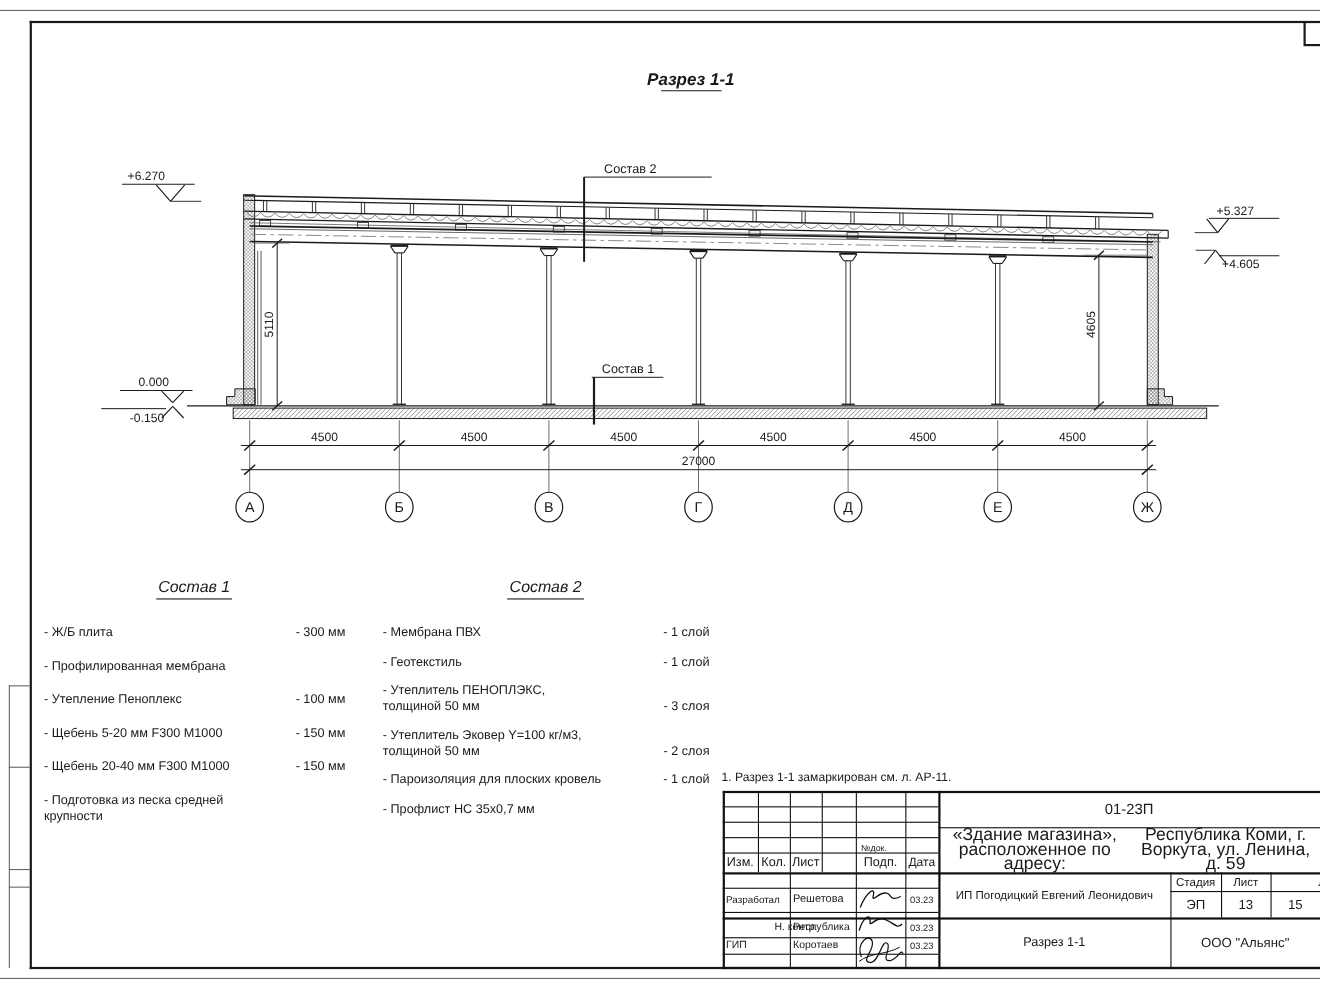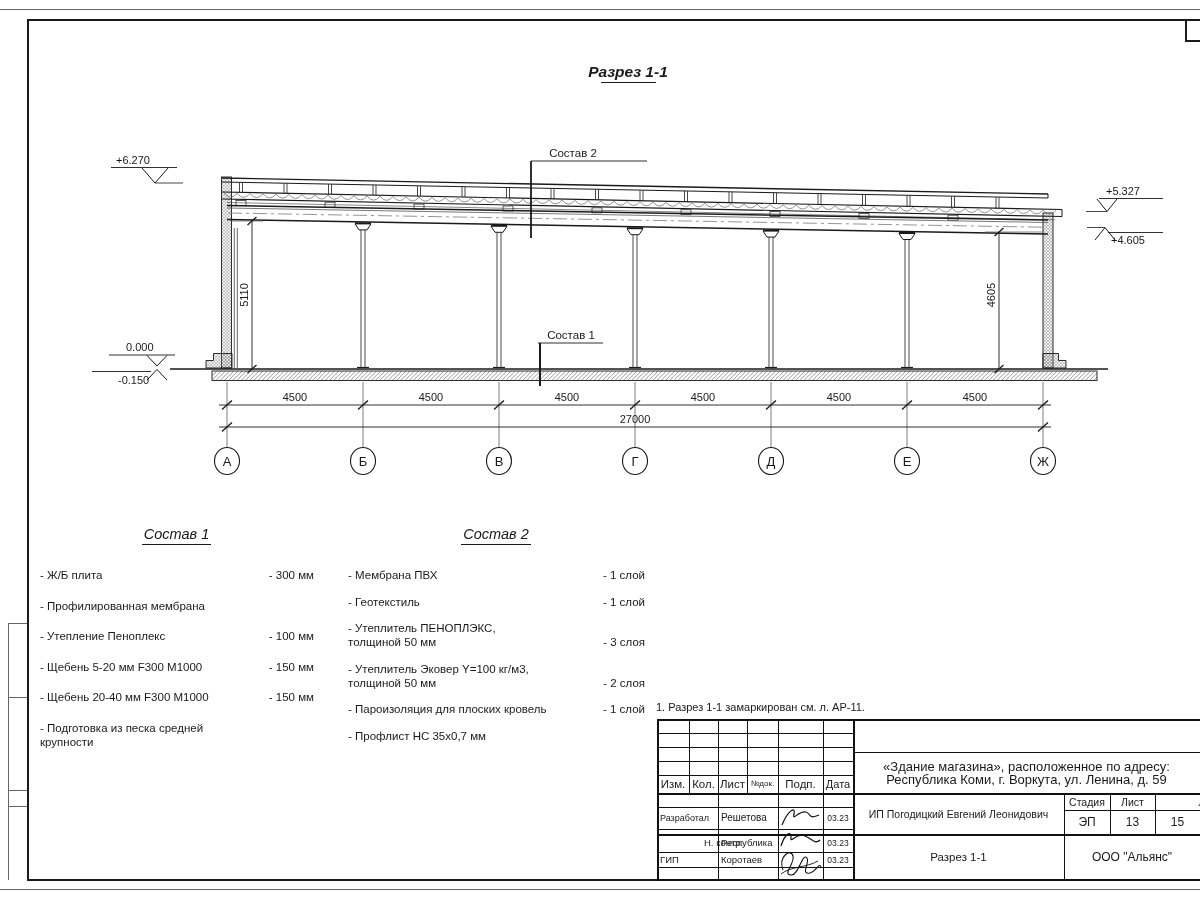--- a/index.html
+++ b/index.html
@@ -320,21 +320,21 @@
   <div class="vl" style="left:121px;top:0;width:1px;height:162px;"></div>
   <div class="vl" style="left:166px;top:0;width:1px;height:162px;"></div>
   <div class="vl" style="left:196px;top:0;width:2px;height:162px;"></div>
   <div class="vl" style="left:407px;top:74px;width:1px;height:88px;"></div>
   <div class="vl" style="left:453px;top:74px;width:1px;height:41px;"></div>
   <div class="vl" style="left:498px;top:74px;width:1px;height:41px;"></div>
 
   <div class="tb-cell" style="left:0;top:56px;width:32px;height:18px;font-size:11.5px;">Изм.</div>
   <div class="tb-cell" style="left:32px;top:56px;width:29px;height:18px;font-size:11.5px;">Кол.</div>
   <div class="tb-cell" style="left:61px;top:56px;width:29px;height:18px;font-size:11.5px;">Лист</div>
-  <div class="tb-cell" style="left:90px;top:56px;width:31px;height:18px;font-size:8px;">№док.</div>
+  <div class="tb-cell" style="left:90px;top:44px;width:31px;height:18px;font-size:8px;padding-left:32px;">№док.</div>
   <div class="tb-cell" style="left:121px;top:56px;width:45px;height:18px;font-size:11.5px;">Подп.</div>
   <div class="tb-cell" style="left:166px;top:56px;width:30px;height:18px;font-size:11px;">Дата</div>
 
   <div class="tb-cell tb-left" style="left:3px;top:88px;width:58px;height:22px;font-size:9px;">Разработал</div>
   <div class="tb-cell tb-left" style="left:64px;top:88px;width:56px;height:22px;font-size:10px;">Решетова</div>
   <div class="tb-cell" style="left:166px;top:88px;width:30px;height:22px;font-size:8.5px;">03.23</div>
   <div class="tb-cell tb-left" style="left:3px;top:115px;width:58px;height:18px;font-size:9.5px;margin-left:44px;">Н. контр.</div>
   <div class="tb-cell tb-left" style="left:64px;top:115px;width:56px;height:18px;font-size:9.5px;">Республика</div>
   <div class="tb-cell" style="left:166px;top:115px;width:30px;height:18px;font-size:8.5px;">03.23</div>
   <div class="tb-cell tb-left" style="left:3px;top:133px;width:58px;height:15px;font-size:9.5px;">ГИП</div>
@@ -345,21 +345,22 @@
     <path d="M3,20 C9,5 17,1 15,9 C13,17 20,5 27,7 C32,8 29,15 40,10" stroke="#111" stroke-width="1.2" fill="none"></path>
   </svg>
   <svg class="sig" style="left:122px;top:109px;" width="43" height="25" viewBox="0 0 43 25">
     <path d="M2,18 C6,5 13,2 12,10 C11,16 18,4 26,8 C34,11 36,17 41,12" stroke="#111" stroke-width="1.2" fill="none"></path>
   </svg>
   <svg class="sig" style="left:119px;top:127px;" width="47" height="33" viewBox="0 0 47 33">
     <path d="M7,24 C2,10 15,2 17,10 C19,18 6,28 15,29 C23,30 26,6 31,12 C34,17 24,29 34,27 C41,25 43,16 45,21" stroke="#111" stroke-width="1.1" fill="none"></path>
     <path d="M5,28 C15,20 30,22 42,15" stroke="#111" stroke-width="0.9" fill="none"></path>
   </svg>
 
-  <div class="tb-cell" style="left:196px;top:33px;width:347px;height:41px;font-size:13px;flex-direction:column;line-height:13px;">
+  <div class="tb-cell" style="left:196px;top:0;width:347px;height:33px;font-size:13.5px;">01-23П</div>
+  <div class="tb-cell" style="left:196px;top:33px;width:347px;height:41px;font-size:16px;line-height:13px;">
     <div>«Здание магазина», расположенное по адресу:</div>
     <div>Республика Коми, г. Воркута, ул. Ленина, д. 59</div>
   </div>
   <div class="tb-cell" style="left:196px;top:74px;width:211px;height:41px;font-size:10.5px;">ИП Погодицкий Евгений Леонидович</div>
   <div class="tb-cell" style="left:407px;top:74px;width:46px;height:17px;font-size:10.5px;">Стадия</div>
   <div class="tb-cell" style="left:453px;top:74px;width:45px;height:17px;font-size:10.5px;">Лист</div>
   <div class="tb-cell" style="left:498px;top:74px;width:45px;height:17px;font-size:10.5px;margin-left:38px;">Листов</div>
   <div class="tb-cell" style="left:407px;top:91px;width:46px;height:24px;font-size:12px;">ЭП</div>
   <div class="tb-cell" style="left:453px;top:91px;width:45px;height:24px;font-size:12px;">13</div>
   <div class="tb-cell" style="left:498px;top:91px;width:45px;height:24px;font-size:12px;">15</div>

